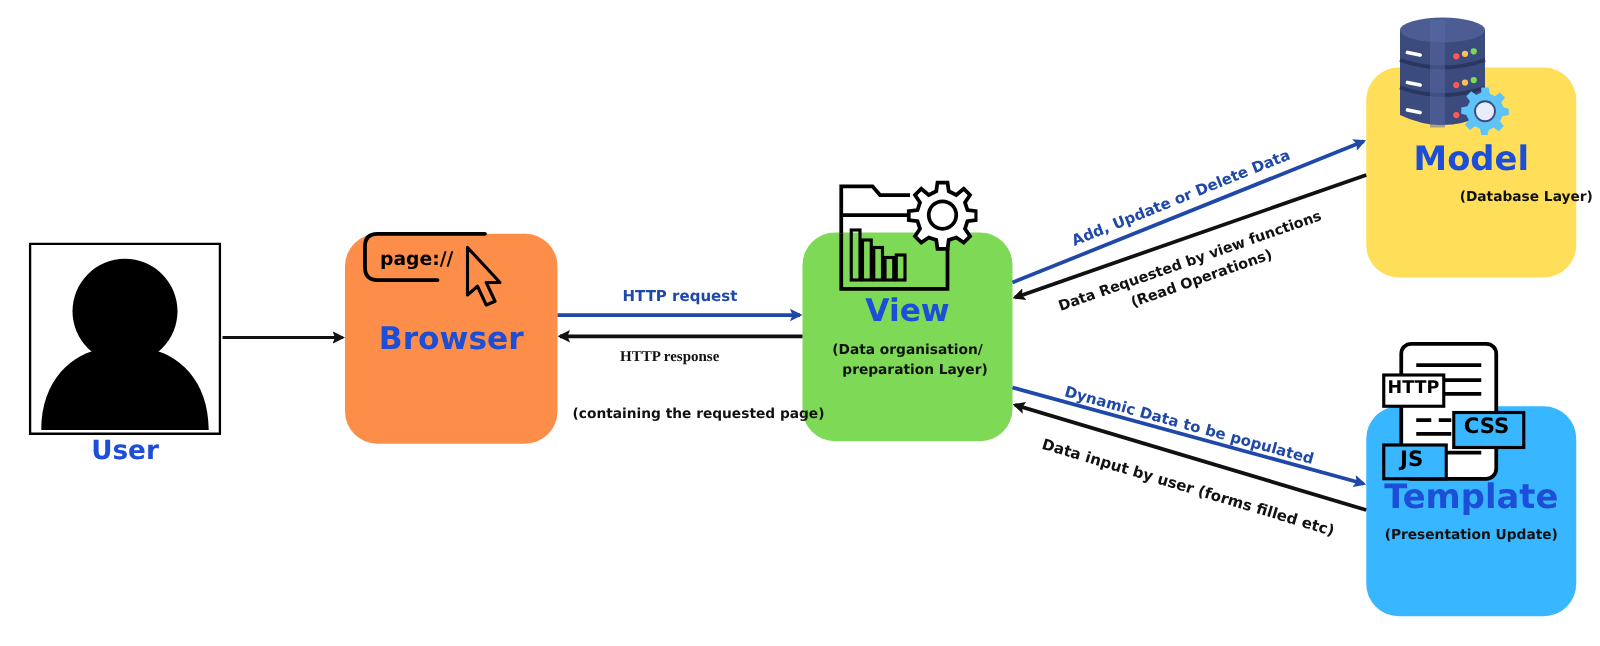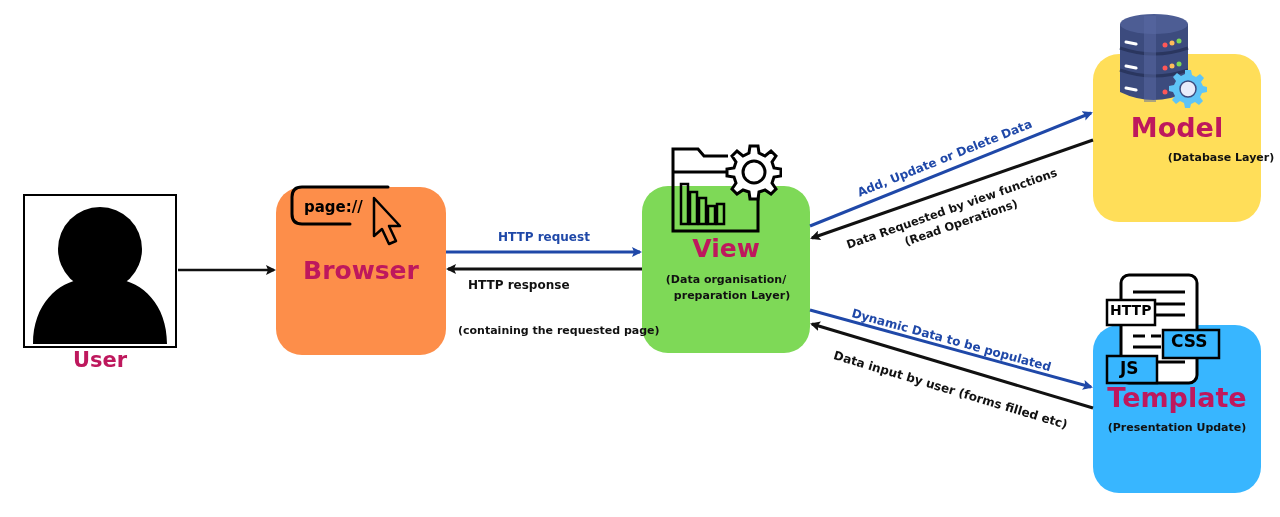--- a/index.html
+++ b/index.html
@@ -1,20 +1,20 @@
 <!DOCTYPE html>
 <html><head>
 <meta charset="utf-8">
 <style>
   html, body { margin:0; padding:0; background:#ffffff; }
   body { width:1280px; height:517px; position:relative; overflow:hidden;
          font-family:"DejaVu Sans", sans-serif; color:#000; }
   .abs { position:absolute; }
   .box { position:absolute; border-radius:26px; }
-  .title { position:absolute; font-weight:bold; text-align:center; color:#be185d; }
+  .title { position:absolute; font-weight:bold; text-align:center; color:#1d4ed8; }
   .sub { position:absolute; font-weight:bold; text-align:center; font-size:11px; line-height:15px; color:#111; }
   .lbl { position:absolute; font-weight:bold; white-space:nowrap; transform-origin:left center; }
   .blue { color:#1f48a8; }
   .black { color:#111; }
   svg.overlay { position:absolute; left:0; top:0; }
 </style>
 </head>
 <body>
 
 <div class="box" style="left:276px;top:187px;width:170px;height:168px;background:#fd8e4a;"></div>
@@ -125,21 +125,21 @@
   <line x1="178" y1="270" x2="274" y2="270" stroke="#111" stroke-width="2.5" marker-end="url(#ahBlack)"></line>
   <line x1="446" y1="252" x2="640" y2="252" stroke="#1f48a8" stroke-width="3" marker-end="url(#ahBlue)"></line>
   <line x1="642" y1="269" x2="448" y2="269" stroke="#111" stroke-width="3" marker-end="url(#ahBlack)"></line>
   <line x1="810" y1="226" x2="1091" y2="113" stroke="#1f48a8" stroke-width="3" marker-end="url(#ahBlue)"></line>
   <line x1="1093" y1="140" x2="812" y2="238" stroke="#111" stroke-width="3" marker-end="url(#ahBlack)"></line>
   <line x1="810" y1="310" x2="1091" y2="387" stroke="#1f48a8" stroke-width="3" marker-end="url(#ahBlue)"></line>
   <line x1="1093" y1="408" x2="812" y2="324" stroke="#111" stroke-width="3" marker-end="url(#ahBlack)"></line>
 </svg>
 
 <div class="lbl blue" style="left:498px;top:230px;font-size:12px;">HTTP request</div>
-<div class="lbl black" style="left:468px;top:278px;font-size:12px;">HTTP response</div>
+<div class="lbl black" style="left:496px;top:278px;font-size:12px;font-family:Liberation Serif, serif;">HTTP response</div>
 <div class="lbl black" style="left:458px;top:296px;font-size:11px;margin-top:28px;">(containing the requested page)</div>
 
 <div class="lbl blue" style="left:858px;top:186px;font-size:12px;transform:rotate(-21.9deg);">Add, Update or Delete Data</div>
 <div class="lbl black" style="left:847px;top:238px;font-size:11.5px;transform:rotate(-19.2deg);">Data Requested by view functions</div>
 <div class="lbl black" style="left:905px;top:235px;font-size:11.5px;transform:rotate(-19.2deg);">(Read Operations)</div>
 
 <div class="lbl blue" style="left:852px;top:306px;font-size:12px;transform:rotate(15.3deg);">Dynamic Data to be populated</div>
 <div class="lbl black" style="left:834px;top:348px;font-size:12px;transform:rotate(16.7deg);">Data input by user (forms filled etc)</div>
 
 </body></html>

